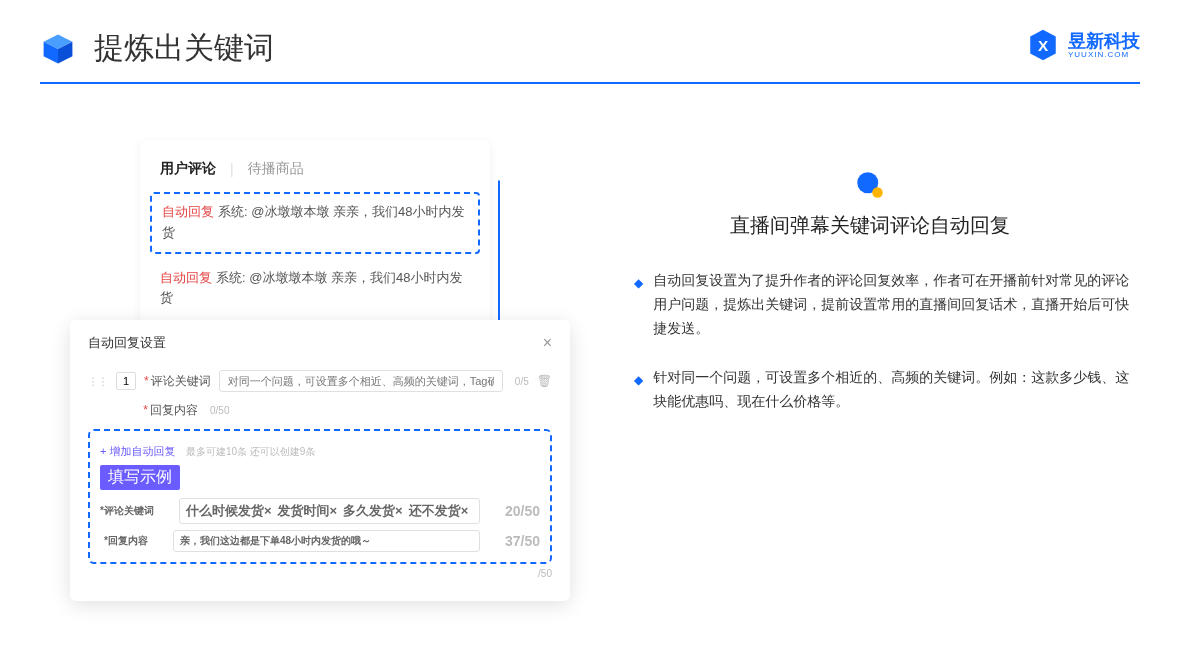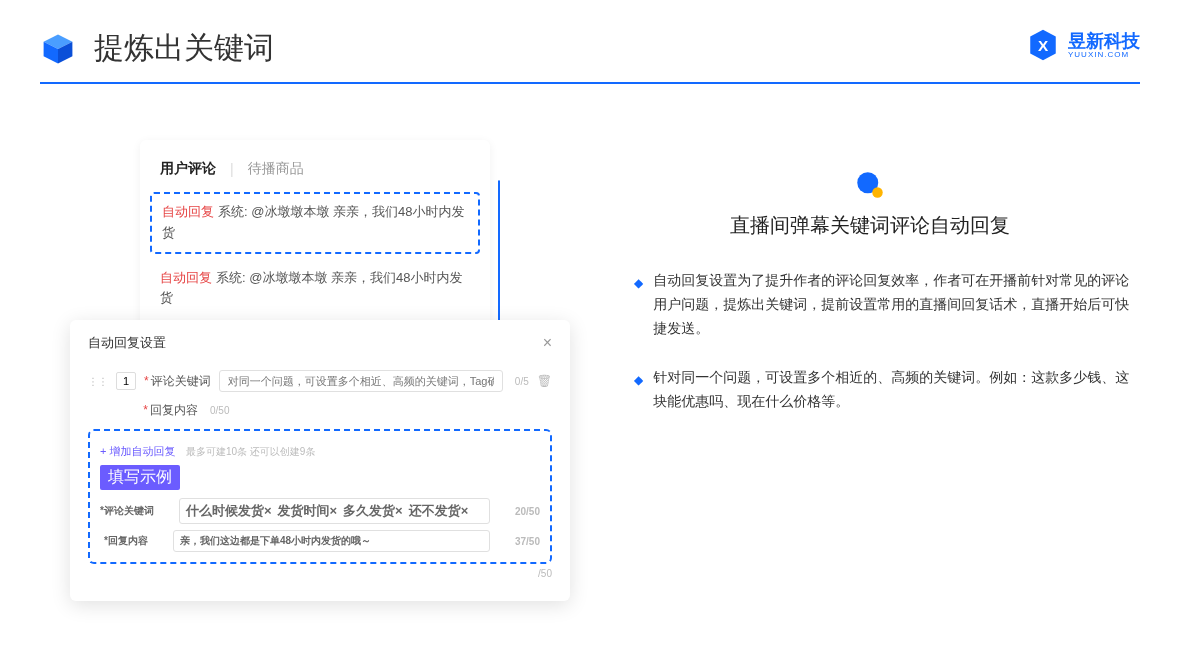--- a/index.html
+++ b/index.html
@@ -43,21 +43,21 @@
 .row .cnt{color:#bbb;font-size:10px;margin-left:4px;}
 .row .trash{color:#bbb;font-size:12px;}
 .example-box{border:2px dashed #1269ff;border-radius:6px;padding:10px 10px 4px;margin-top:6px;}
 .add-link{color:#6b5cff;font-size:11px;}
 .add-hint{color:#bbb;font-size:10px;margin-left:6px;}
 .badge{display:inline-block;background:#6b5cff;color:#fff;font-size:16px;padding:2px 8px;border-radius:2px;margin:6px 0 8px;}
 .exrow{display:flex;align-items:center;gap:25px;font-size:10px;color:#666;margin-bottom:6px;font-weight:bold;}
 .exrow .lbl{min-width:48px;text-align:right;}
 .exrow .chips{flex:1;border:1px solid #e0e0e0;border-radius:3px;padding:3px 6px;display:flex;gap:6px;align-items:center;background:#fff;}
 .chip{color:#666;font-size:13px;text-align:right;}
-.exrow .cnt{color:#bbb;font-size:10px;}
+.exrow .cnt{color:#bbb;font-size:14px;}
 
 
 .connector{position:absolute;border:1px solid #1269ff;border-radius:1px;}
 .conn-v1{left:498px;top:80px;width:0;height:355px;}
 .conn-h1{left:498px;top:435px;width:22px;height:0;}
 
 
 .sect-title{display:flex;align-items:center;gap:12px;margin-bottom:30px;flex-direction:column;}
 .title-icon{width:30px;height:30px;}
 .sect-title span{font-size:20px;color:#222;font-weight:500;}

